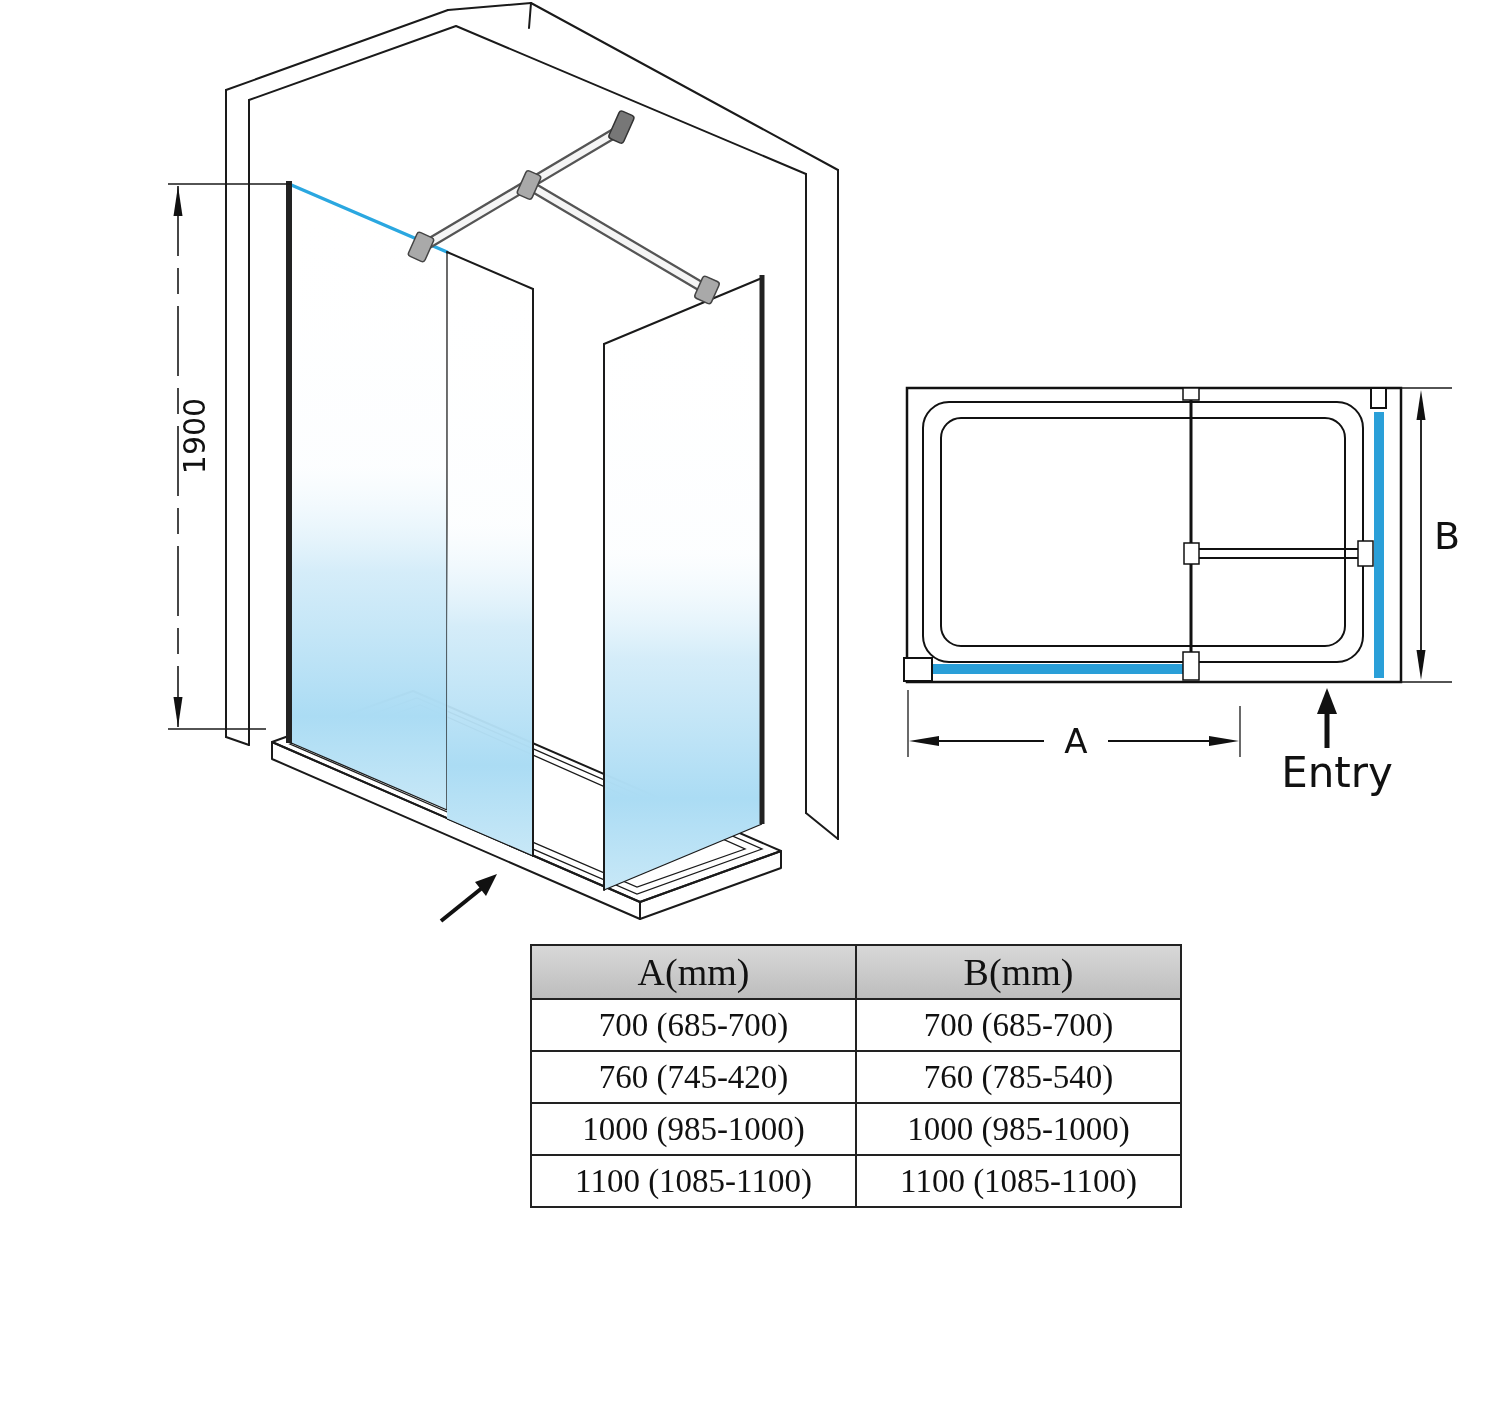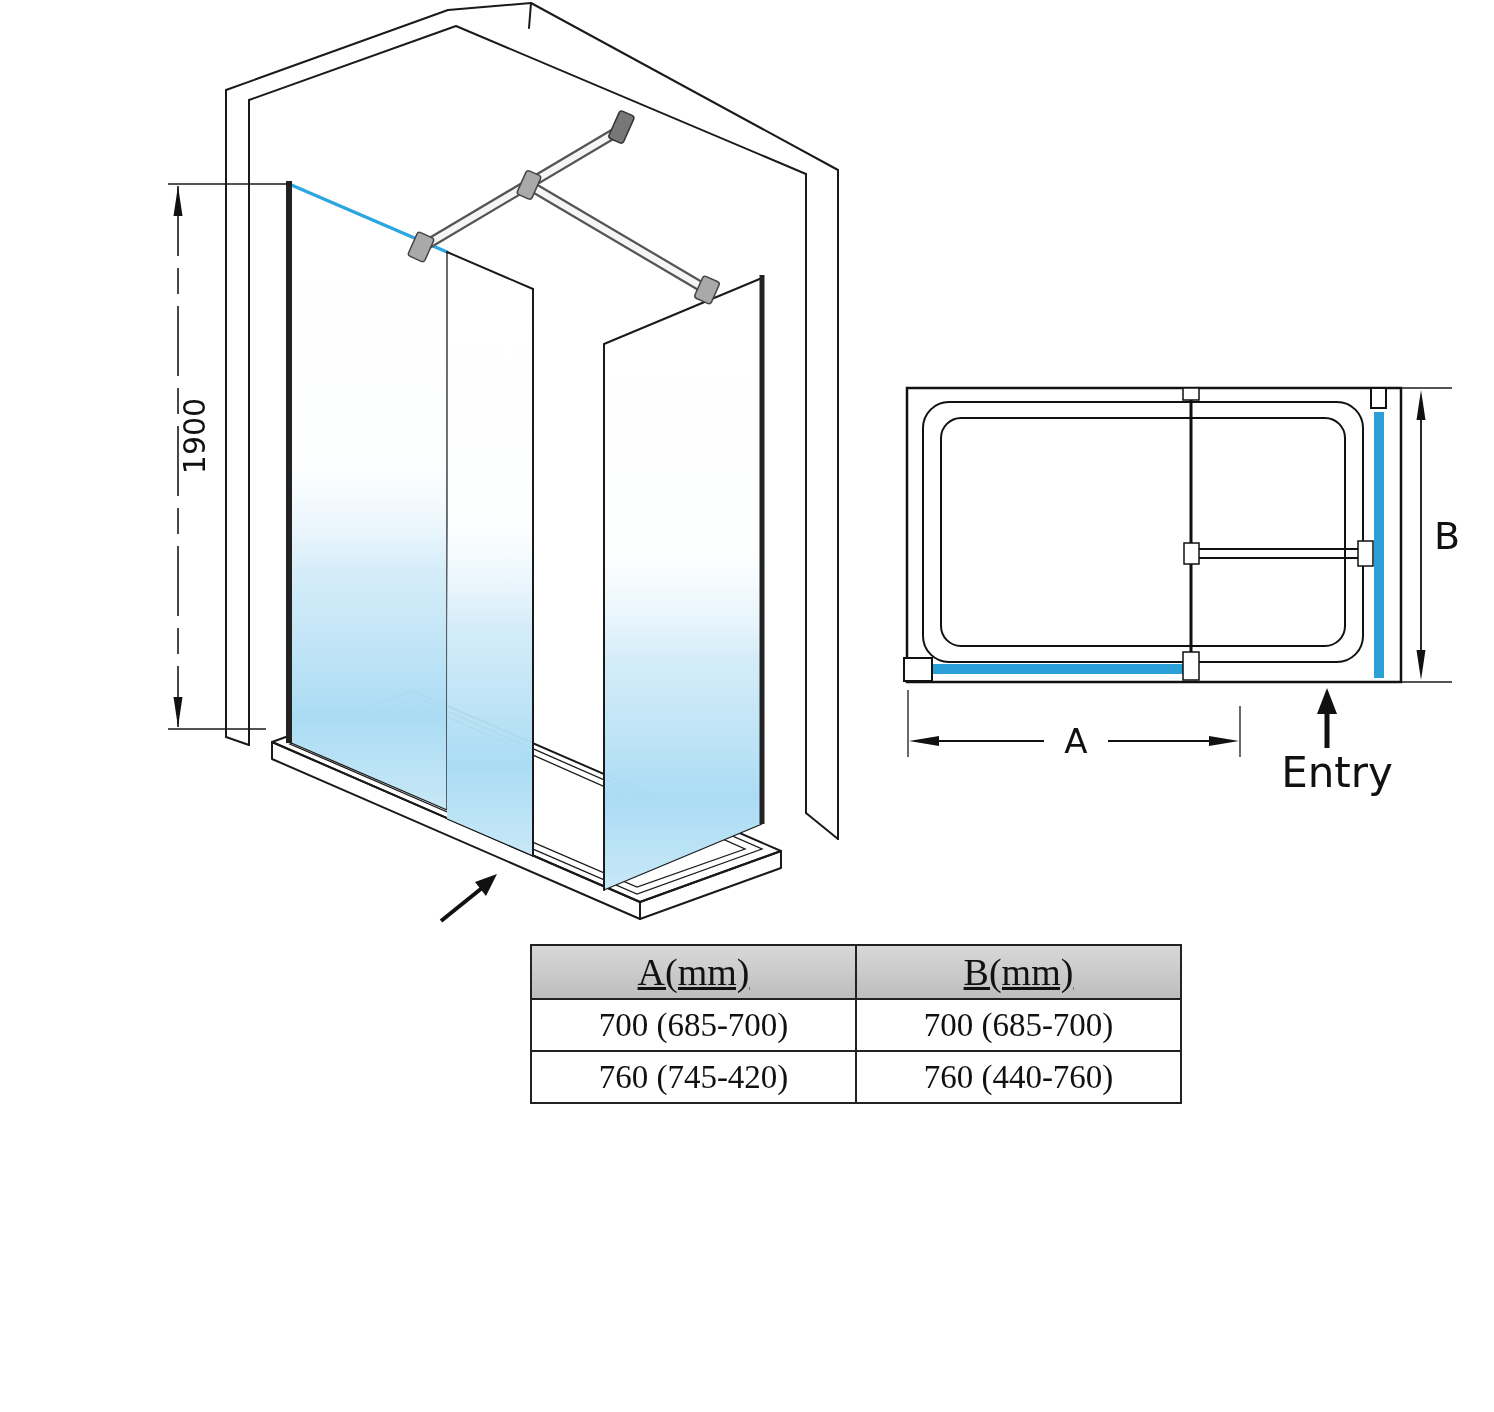--- a/index.html
+++ b/index.html
@@ -3,21 +3,21 @@
 <meta charset="utf-8">
 <style>
   html,body{margin:0;padding:0;background:#fff;}
   #canvas{position:relative;width:1494px;height:1412px;background:#ffffff;overflow:hidden;font-family:"DejaVu Sans",sans-serif;}
   #drawing{position:absolute;left:0;top:0;width:1494px;height:1412px;}
   #drawing text{font-family:"DejaVu Sans",sans-serif;fill:#111;}
   .line{stroke:#1a1a1a;fill:none;stroke-width:2;stroke-linejoin:round;stroke-linecap:round;}
   .thin{stroke:#1a1a1a;fill:none;stroke-width:1.3;}
   .arrowhead{fill:#111;stroke:none;}
   .size-table{position:absolute;left:530px;top:944px;width:652px;border-collapse:collapse;table-layout:fixed;color:#111;font-family:"Liberation Serif",serif;}
-  .size-table th{height:50px;font-size:38px;font-weight:normal;border:2px solid #222;background:linear-gradient(#d8d8d8,#bdbdbd);text-decoration:underline;}
+  .size-table th{height:50px;font-size:38px;font-weight:normal;border:2px solid #222;background:linear-gradient(#d8d8d8,#bdbdbd);}
   .size-table td{height:48px;font-size:33px;text-align:center;border:2px solid #222;background:#fff;margin-top:16px;}
 </style>
 </head>
 <body>
 
 <div id="canvas">
 
   <svg id="drawing" viewBox="0 0 1494 1412" xmlns="http://www.w3.org/2000/svg">
     <defs>
       <linearGradient id="glassGrad" x1="0" y1="0" x2="0" y2="1">
@@ -170,18 +170,26 @@
         <th>B(mm)</th>
       </tr>
     </thead>
     <tbody>
         <tr>
           <td>700 (685-700)</td>
           <td>700 (685-700)</td>
         </tr>
         <tr>
           <td>760 (745-420)</td>
-          <td>760 (440-760)</td>
+          <td>760 (785-540)</td>
+        </tr>
+        <tr>
+          <td>1000 (985-1000)</td>
+          <td>1000 (985-1000)</td>
+        </tr>
+        <tr>
+          <td>1100 (1085-1100)</td>
+          <td>1100 (1085-1100)</td>
         </tr>
       </tbody>
   </table>
 
 </div>
 
 </body></html>

